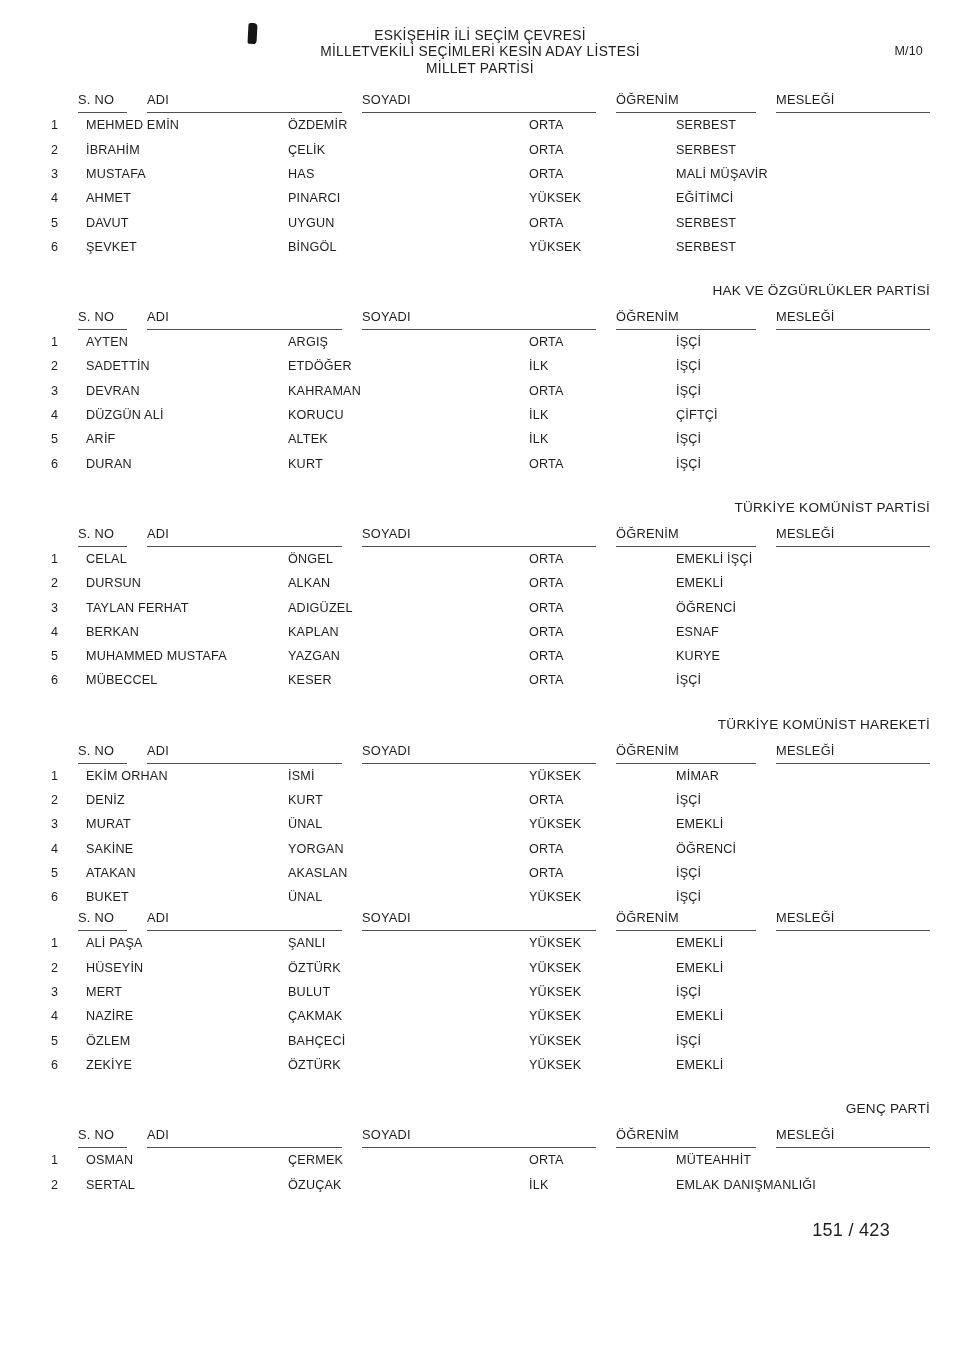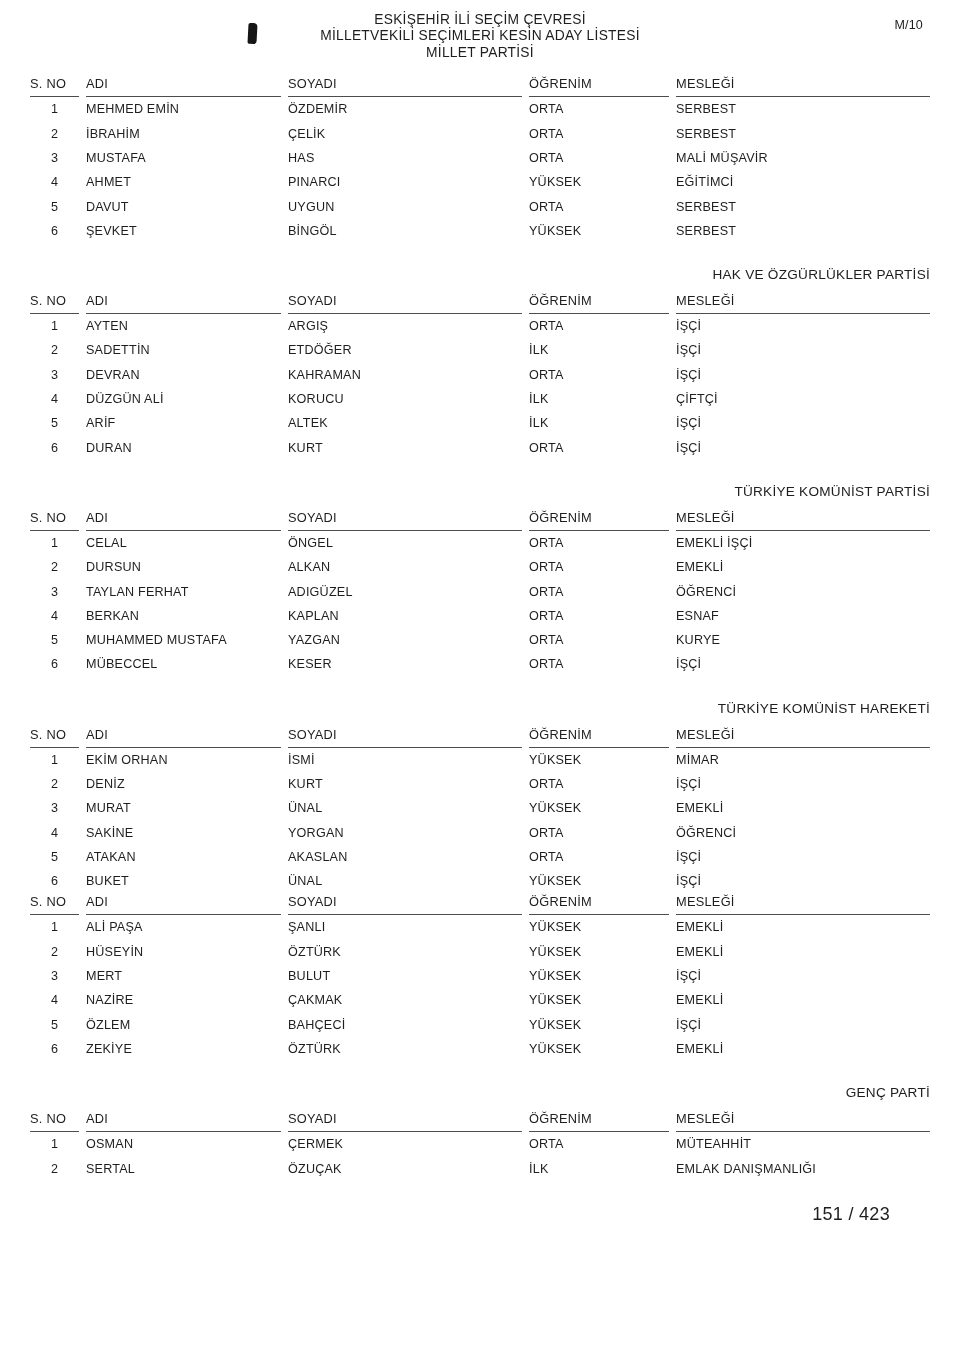--- a/index.html
+++ b/index.html
@@ -9,26 +9,26 @@
   }
   body {
     width: 960px;
     height: 1358px;
     position: relative;
     font-family: "Liberation Sans", sans-serif;
     color: #1e1e1e;
     overflow: hidden;
   }
   .page {
-    padding: 12px 30px 0 30px;
+    padding: 28px 30px 0 30px;
     box-sizing: border-box;
   }
   .doc-code {
     position: absolute;
-    top: 18px;
+    top: 44px;
     right: 37px;
     font-size: 12.5px;
     letter-spacing: 0.2px;
   }
   .scan-artifact {
     position: absolute;
     left: 248px;
     top: 23px;
     width: 9px;
     height: 21px;
@@ -47,21 +47,22 @@
     font-size: 13.6px;
     font-weight: 400;
     text-align: right;
     letter-spacing: 0.25px;
   }
   .ctable { width: 100%; }
   .first-table { margin-top: 14px; }
   .grid {
     display: grid;
     grid-template-columns: 49px 195px 234px 140px 1fr;
-    column-gap: 7px;
+    column-gap: 20px;
+    margin-left: 48px;
   }
   .thead {
     height: 22px;
     align-items: end;
   }
   .th {
     font-size: 12.8px;
     letter-spacing: 0.25px;
     padding-bottom: 5px;
     border-bottom: 1.6px solid #4d4d4d;

